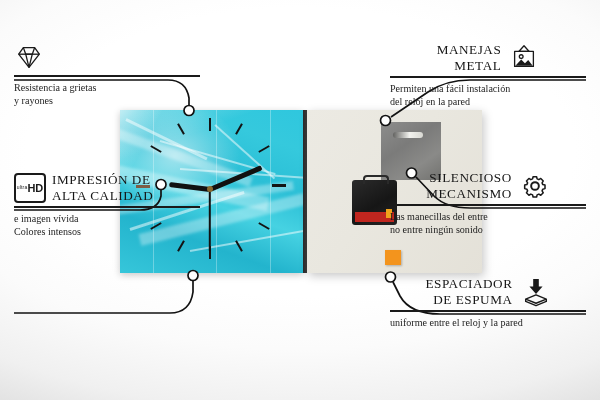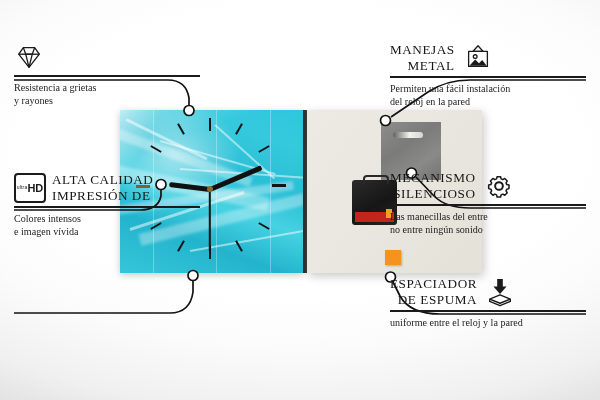--- a/index.html
+++ b/index.html
@@ -57,21 +57,21 @@
     box-shadow:1px 1px 2px rgba(0,0,0,.25);}
 
   
   .tick{position:absolute;background:#141414;transform-origin:center center;}
   #hand-hour,#hand-min,#hand-sec{position:absolute;background:#111;transform-origin:0% 50%;}
   #hand-cap{position:absolute;width:6px;height:6px;border-radius:50%;background:#8a6a2e;}
 
   
   .feature{position:absolute;width:196px;}
   .feature .head{display:flex;align-items:center;gap:8px;}
-  .feature.right .head{justify-content:flex-start;}
+  .feature.right .head{justify-content:center;}
   .title{font-size:13.2px;letter-spacing:.55px;color:#161616;line-height:1.18;text-transform:uppercase;}
   .feature.left .title{text-align:left;}
   .feature.right .title{text-align:right;}
   .rule{height:1.5px;background:#1a1a1a;margin:3px 0 4px;}
   .desc{font-size:10.1px;color:#1d1d1d;line-height:1.3;}
   .feature.right .desc{}
   .ico{width:30px;height:30px;flex:0 0 30px;display:block;}
   .ico svg{width:30px;height:30px;display:block;}
 
   #f-vidrio{left:14px;top:42px;}
@@ -189,28 +189,28 @@
 
   <div class="feature left" id="f-impresion">
     <div class="head">
       <span class="ico">
         <span class="hd-box">
           <span class="u">ultra</span>
           <span class="h">HD</span>
         </span>
       </span>
       <div class="title">
+        <div>IMPRESIÓN DE</div>
         <div>ALTA CALIDAD</div>
-        <div>IMPRESIÓN DE</div>
-      </div>
-    </div>
-    <div class="rule"></div>
-    <div class="desc">
+      </div>
+    </div>
+    <div class="rule"></div>
+    <div class="desc">
+      <div>e imagen vívida</div>
       <div>Colores intensos</div>
-      <div>e imagen vívida</div>
     </div>
   </div>
 
 
   <div class="feature right" id="f-manejas">
     <div class="head">
       <div class="title">
         <div>MANEJAS</div>
         <div>METAL</div>
       </div>
@@ -228,22 +228,22 @@
     <div class="rule"></div>
     <div class="desc">
       <div>Permiten una fácil instalación</div>
       <div>del reloj en la pared</div>
     </div>
   </div>
 
   <div class="feature right" id="f-mecanismo">
     <div class="head">
       <div class="title">
+        <div>SILENCIOSO</div>
         <div>MECANISMO</div>
-        <div>SILENCIOSO</div>
       </div>
       <span class="ico">
         <svg viewBox="0 0 32 32">
           <path fill="none" stroke="#1a1a1a" stroke-width="2.1" stroke-linejoin="round" d="M13.6 4.2 h4.8 l0.7 3.0 2.4 1.0 2.6 -1.6 3.4 3.4 -1.6 2.6 1.0 2.4 3.0 0.7 v4.8 l-3.0 0.7 -1.0 2.4 1.6 2.6 -3.4 3.4 -2.6 -1.6 -2.4 1.0 -0.7 3.0 h-4.8 l-0.7 -3.0 -2.4 -1.0 -2.6 1.6 -3.4 -3.4 1.6 -2.6 -1.0 -2.4 -3.0 -0.7 v-4.8 l3.0 -0.7 1.0 -2.4 -1.6 -2.6 3.4 -3.4 2.6 1.6 2.4 -1.0 Z" transform="scale(0.78) translate(4.3,3.6)"></path>
           <circle cx="16" cy="16" r="4.1" fill="none" stroke="#1a1a1a" stroke-width="2.1"></circle>
         </svg>
       </span>
     </div>
     <div class="rule"></div>
     <div class="desc">

